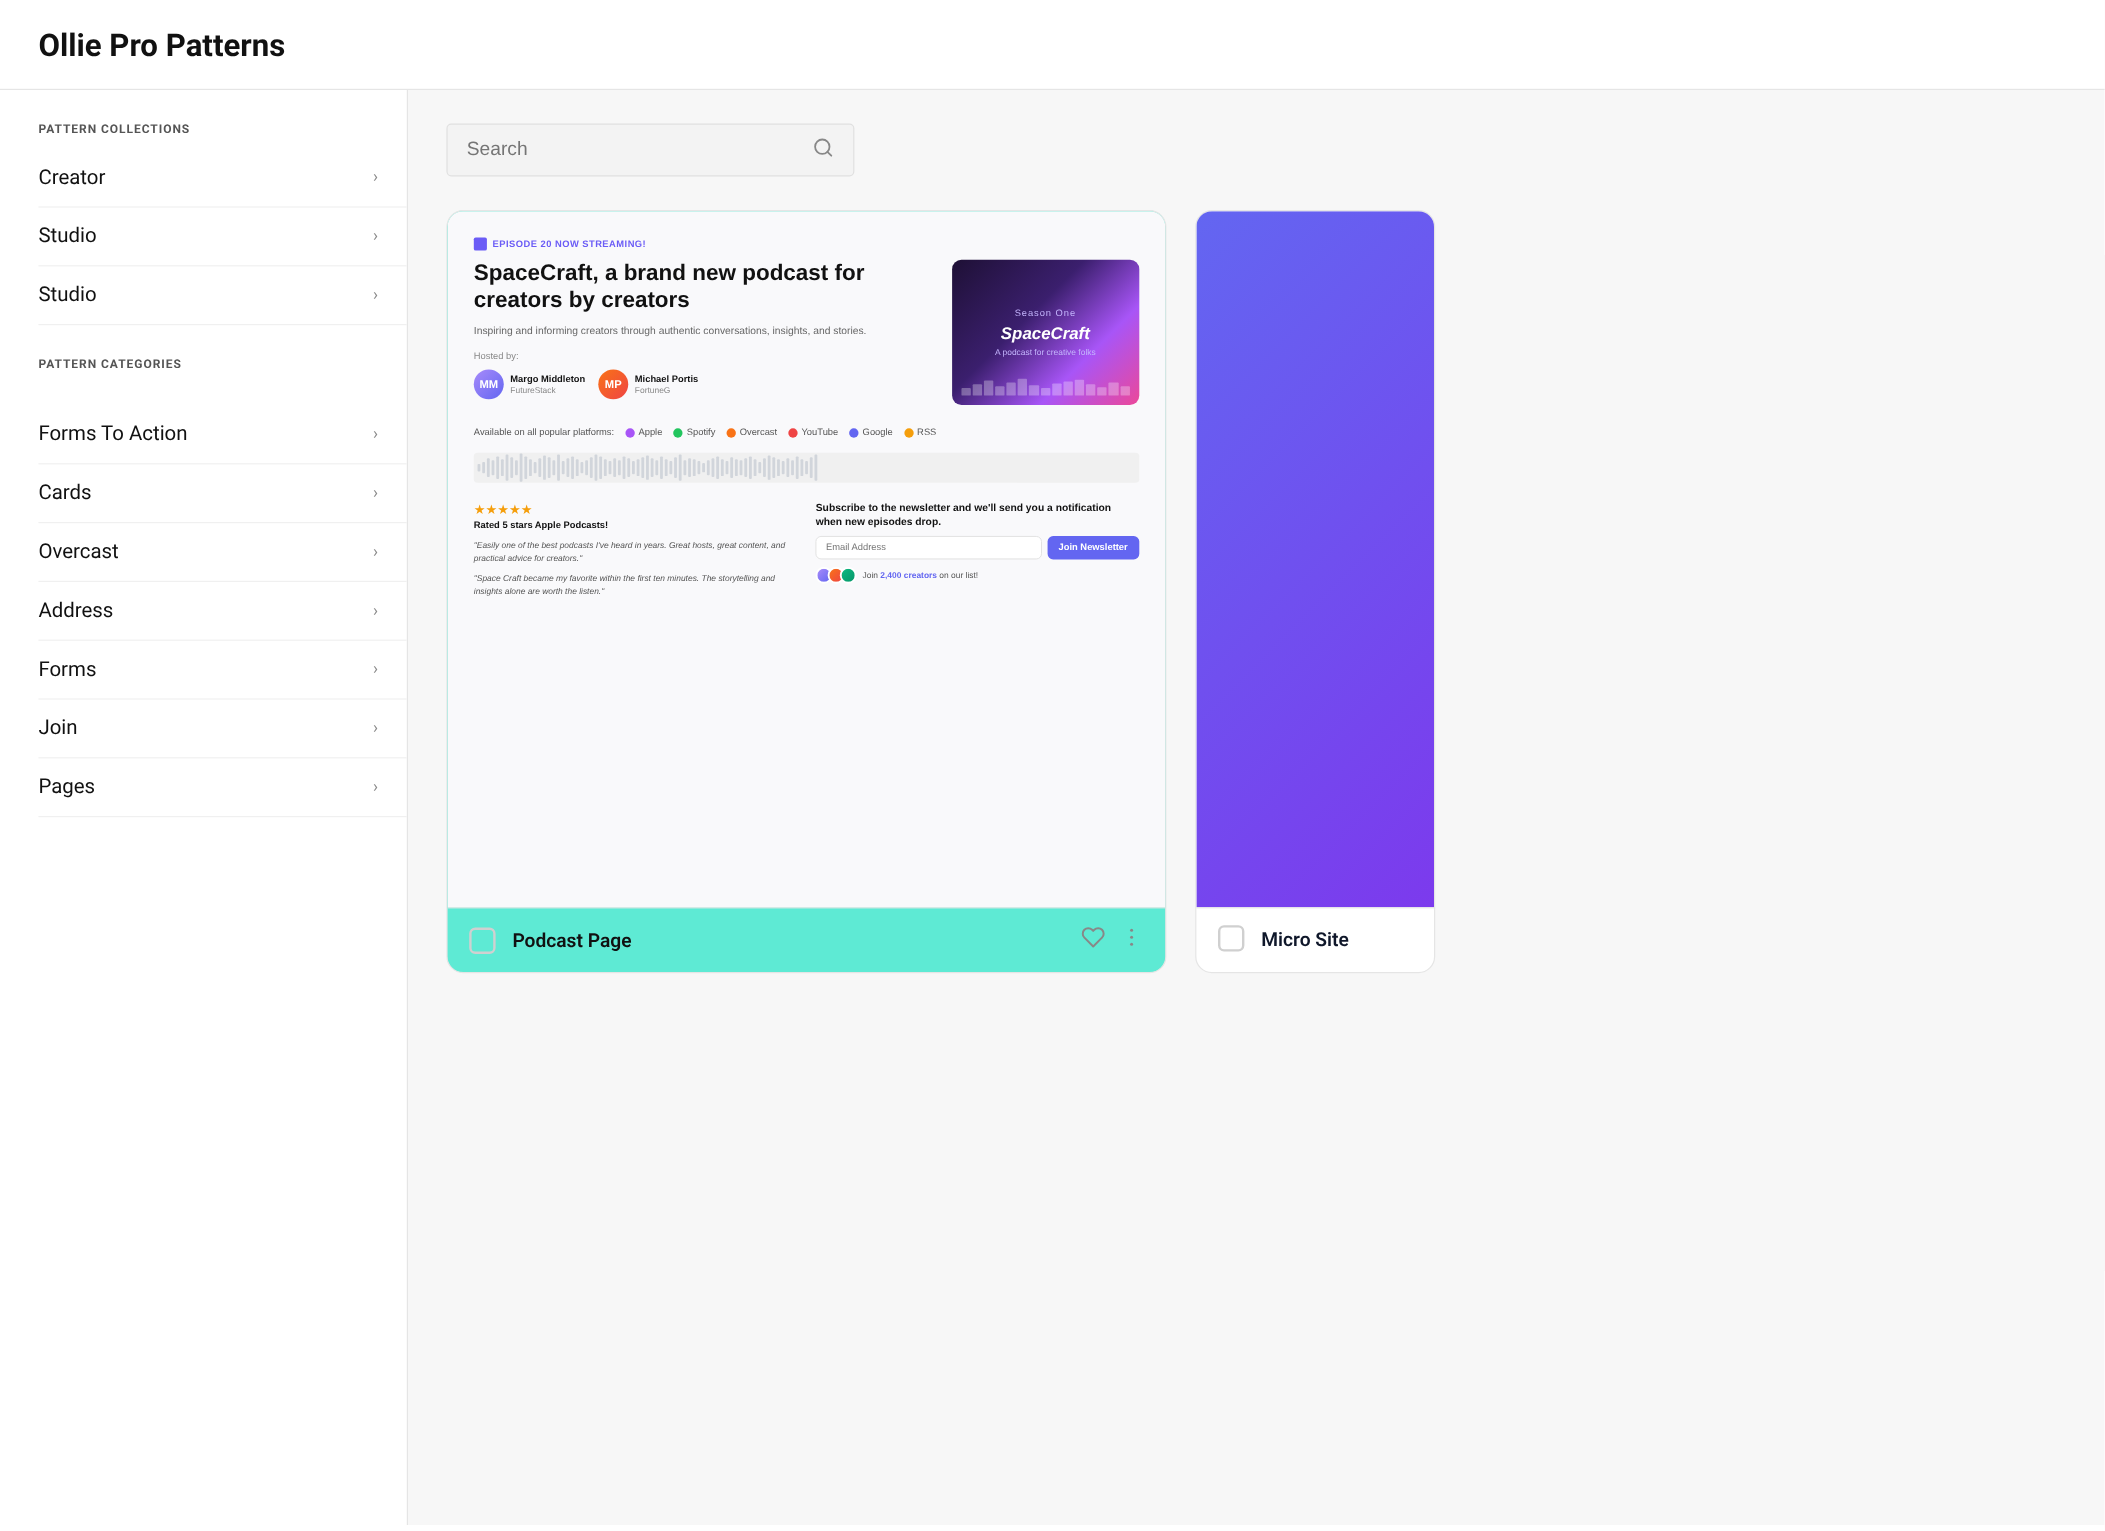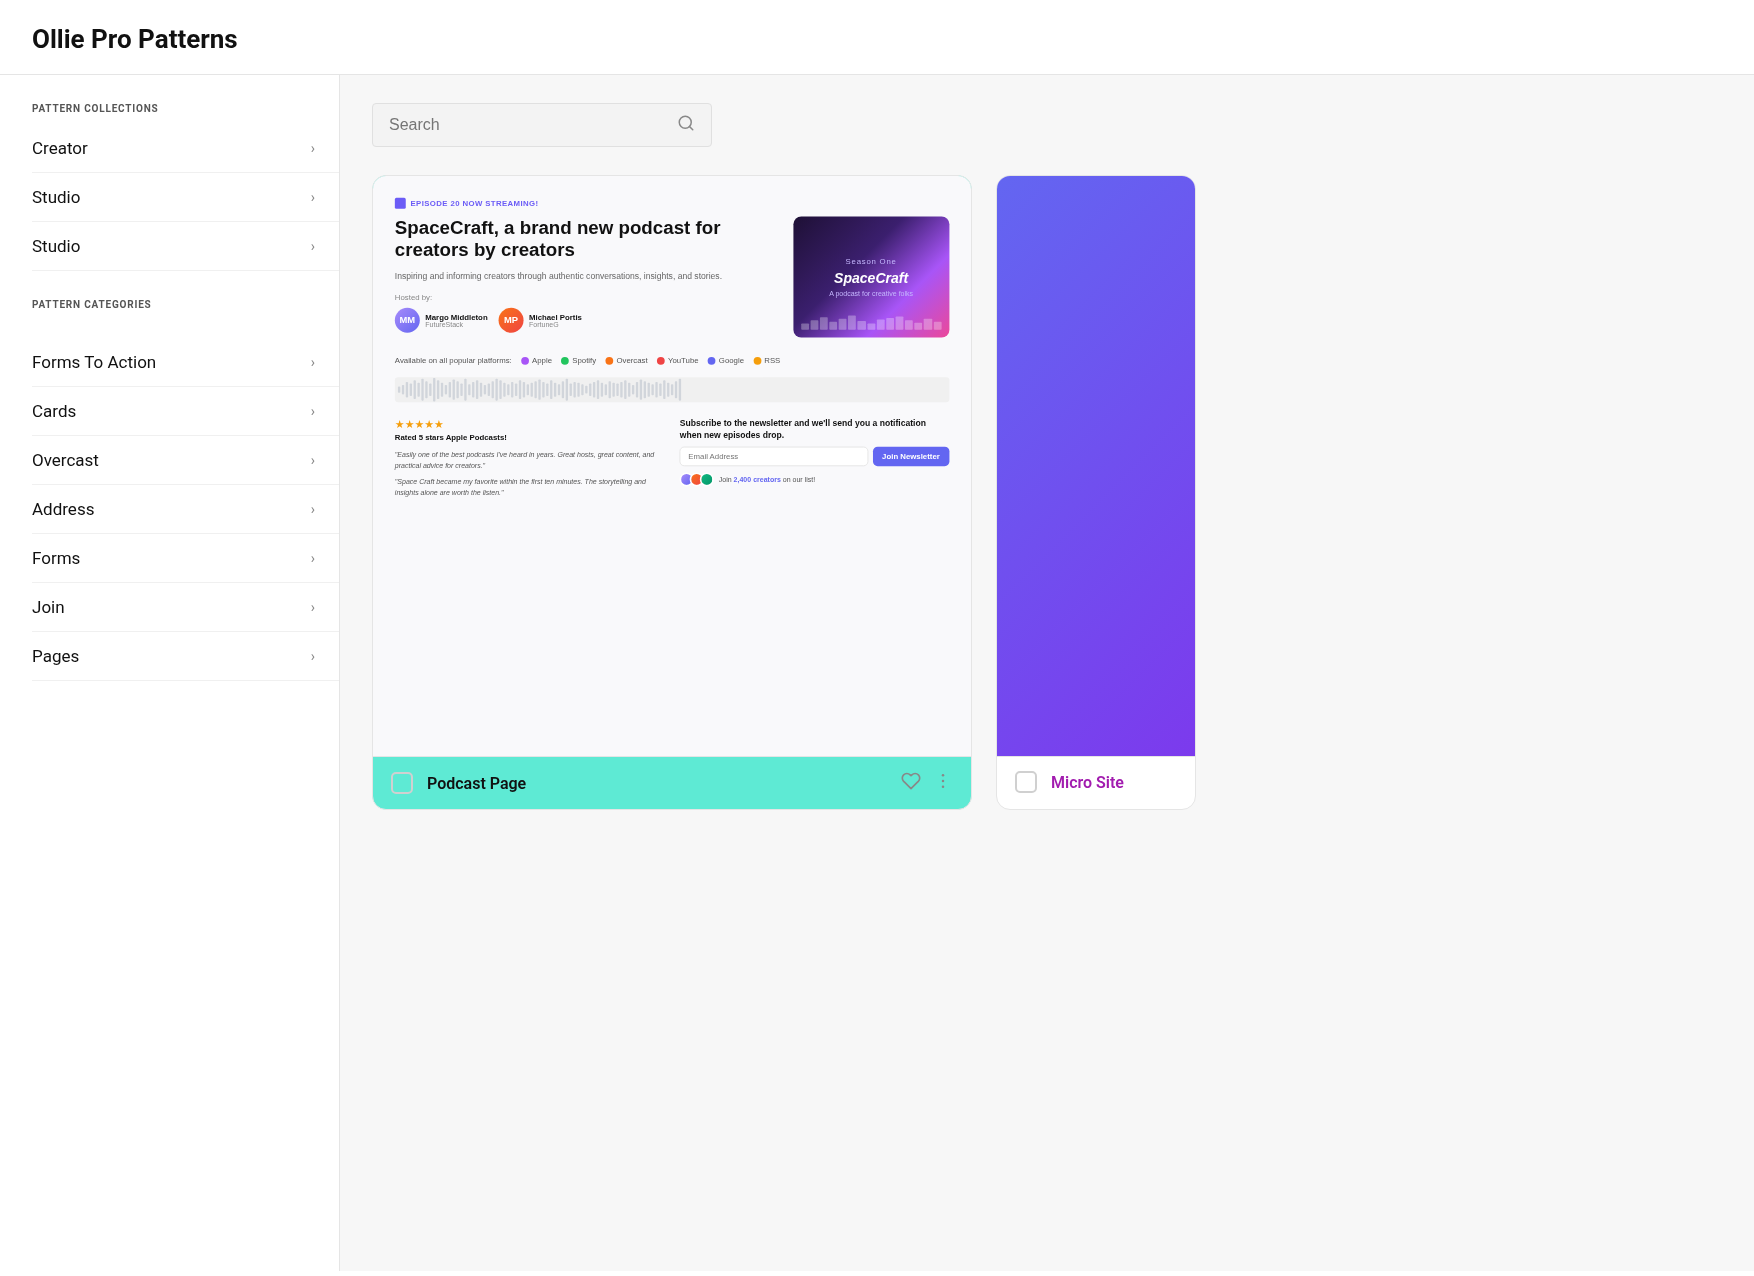--- a/index.html
+++ b/index.html
@@ -314,21 +314,21 @@
     }
     .partial-checkbox {
       width: 22px; height: 22px;
       border: 2px solid #d0d0d0;
       border-radius: 5px;
       flex-shrink: 0;
     }
     .partial-label {
       font-size: 16px;
       font-weight: 600;
-      color: #a21caf;
+      color: #0f172a;
     }
   </style>
 </head>
 <body>
 
 <header class="app-header">
   <h1 class="app-title">Ollie Pro Patterns</h1>
 </header>
 
 <div class="main-layout">

